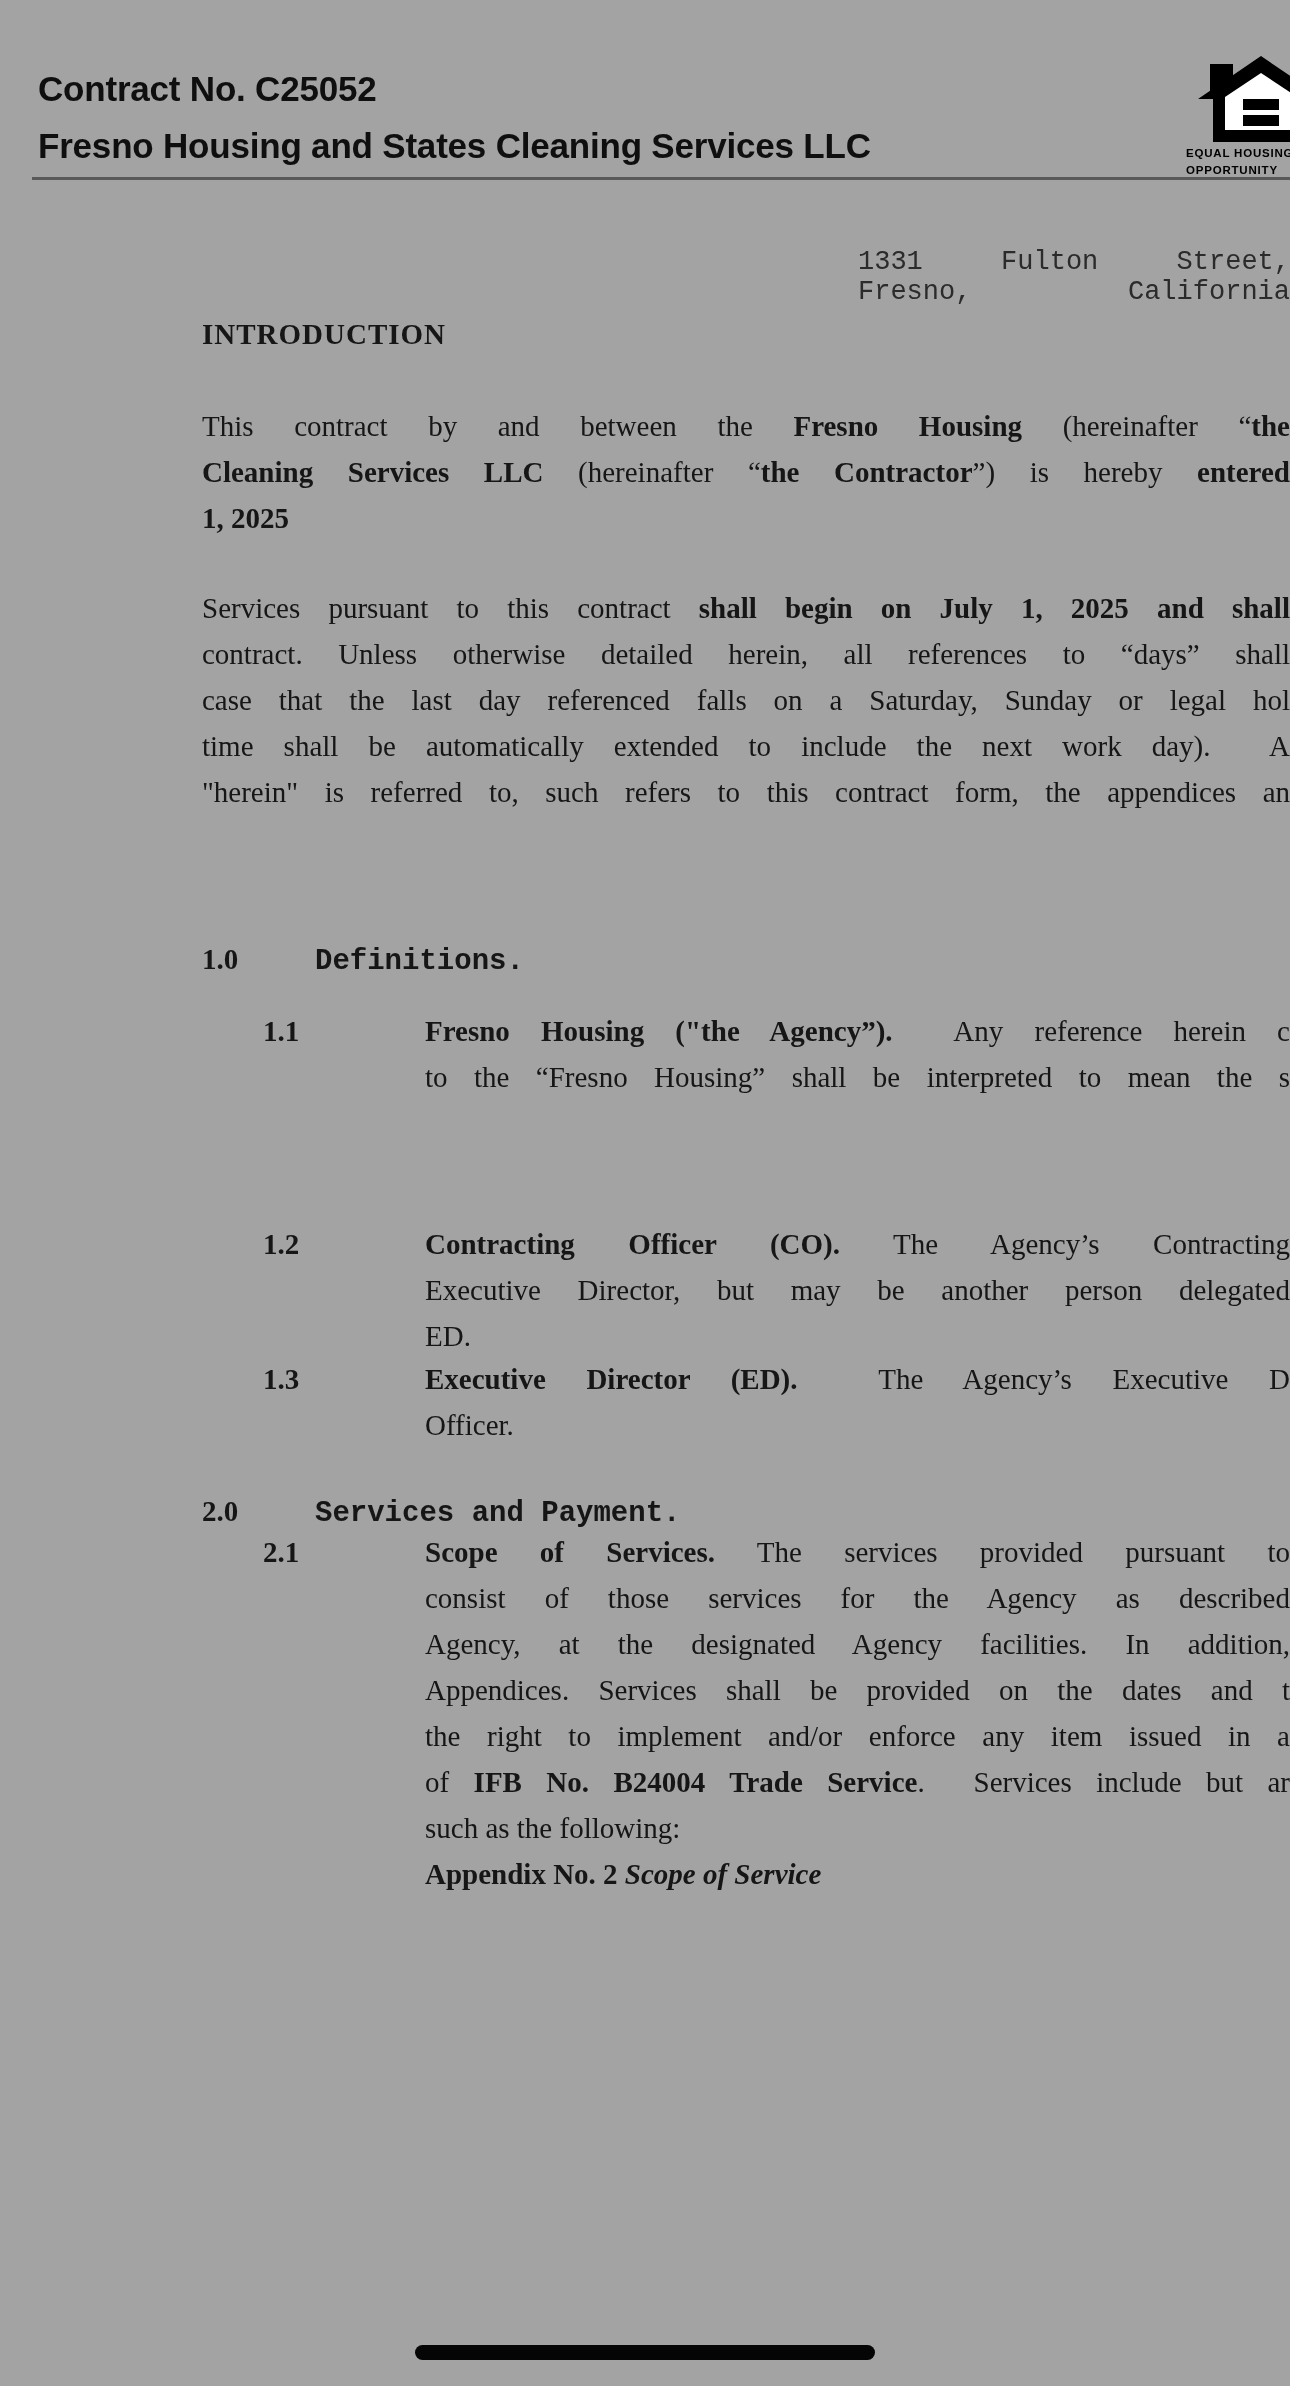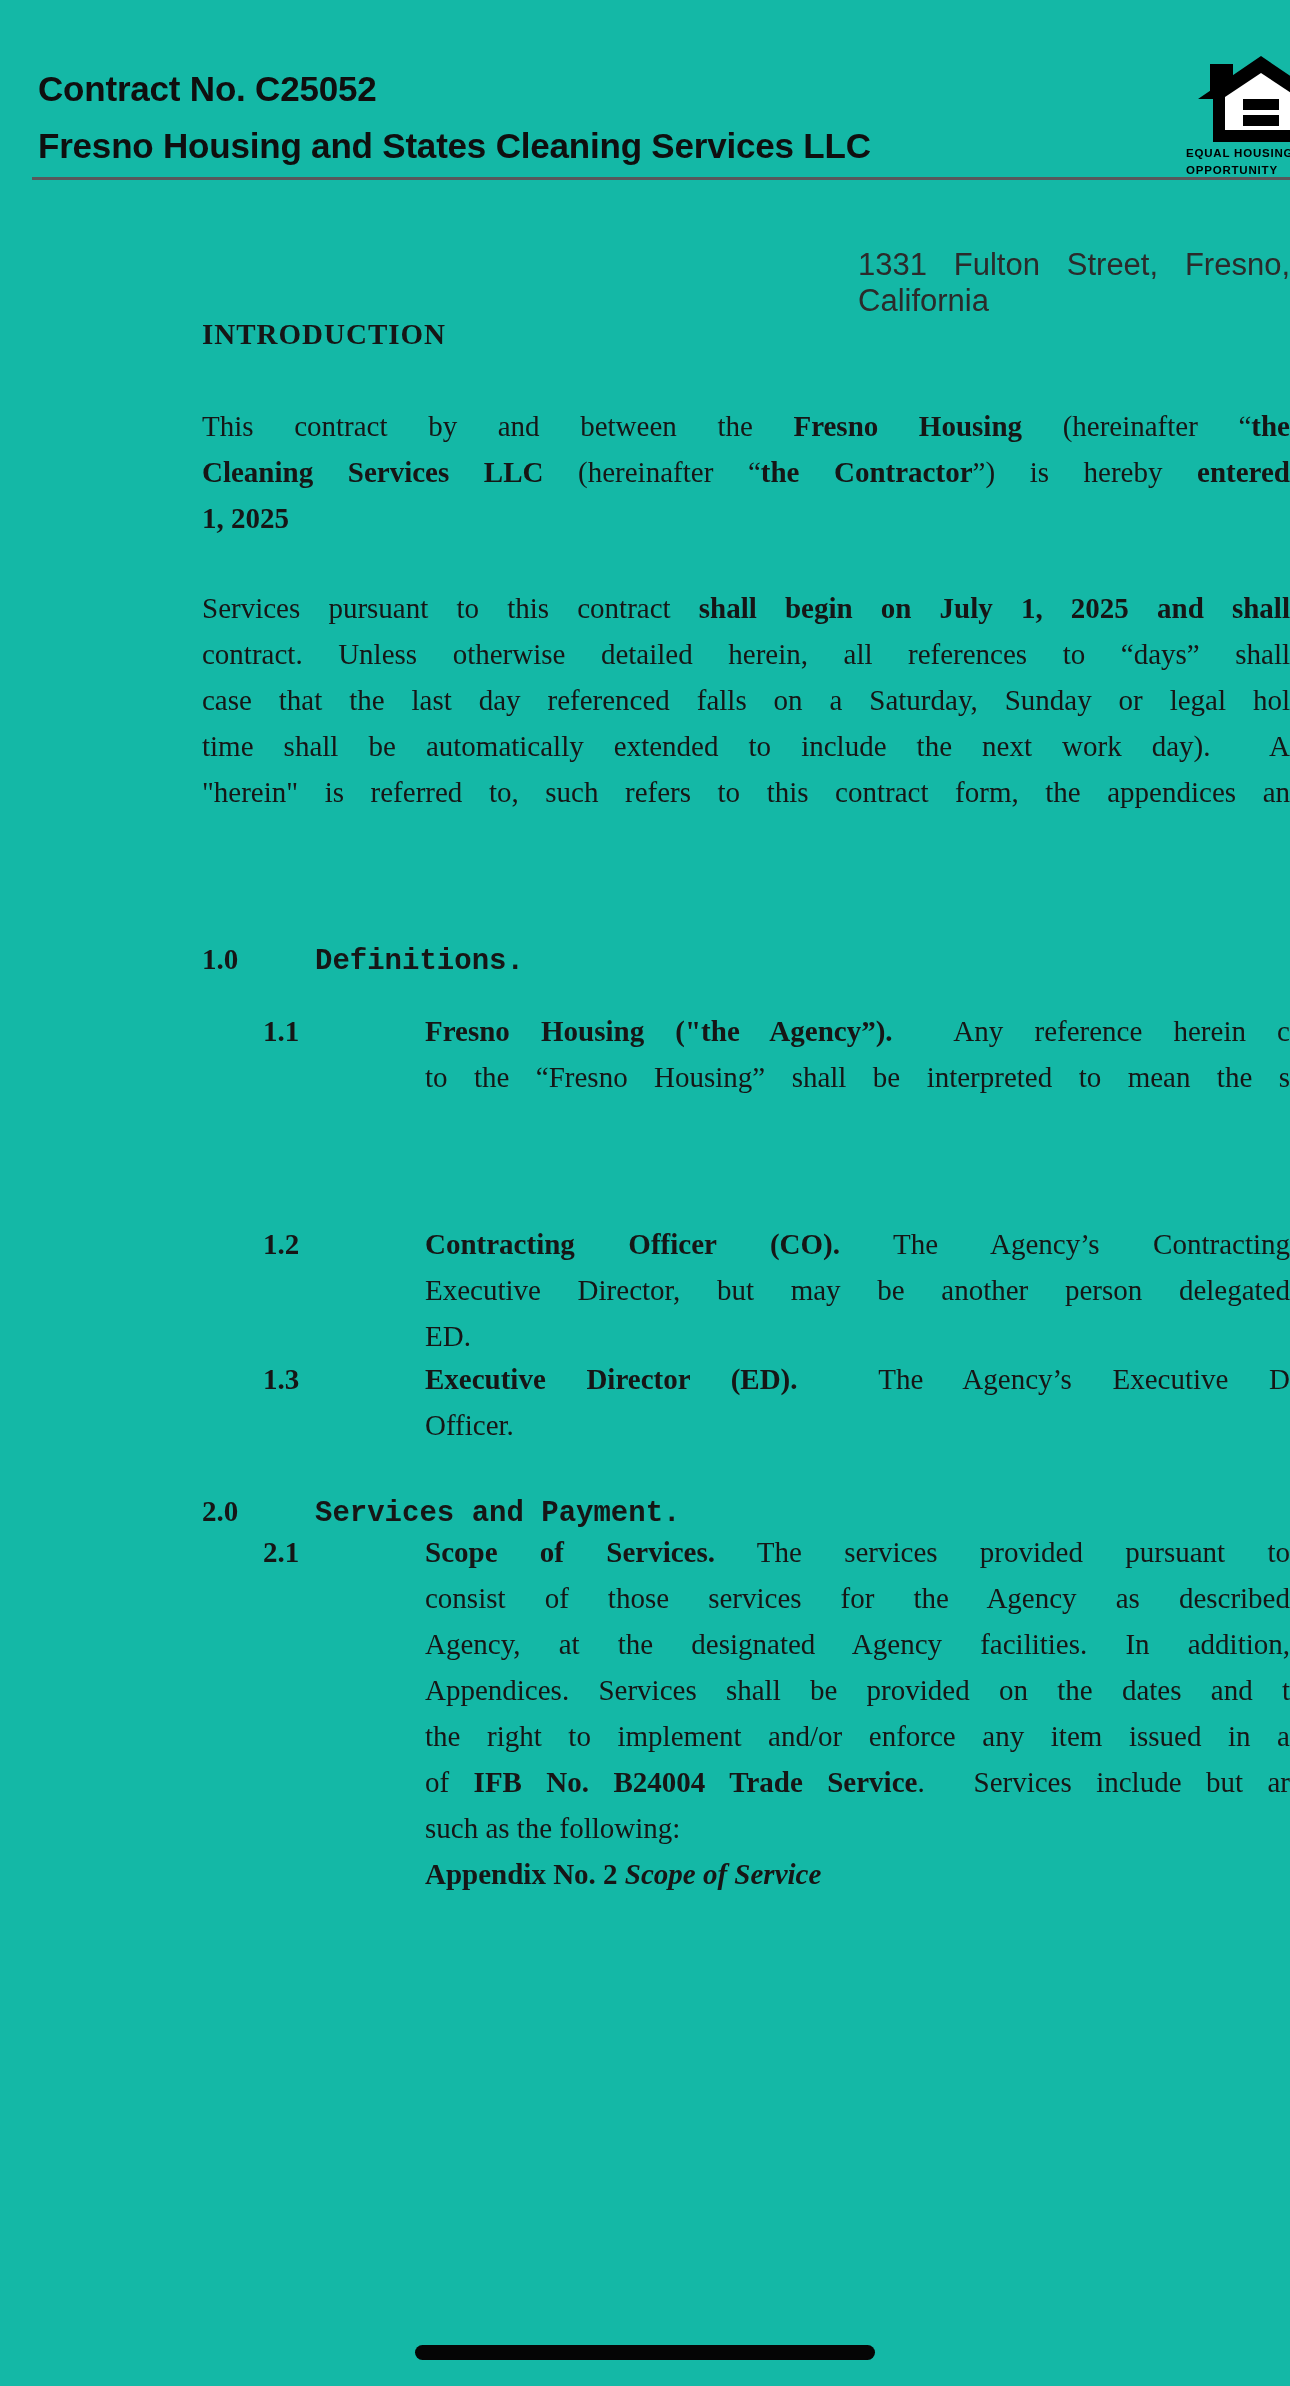--- a/index.html
+++ b/index.html
@@ -1,39 +1,39 @@
 <!DOCTYPE html>
 <html><head>
 <meta charset="utf-8">
 <style>
   html,body{margin:0;padding:0;background:#e9e9e9;}
   .screen{
-    position:relative;width:1290px;height:2386px;background:#14b8a6;
+    position:relative;width:1290px;height:2386px;background:#a3a3a3;
     overflow:hidden;margin:0 auto;
     font-family:"Liberation Serif","DejaVu Serif",serif;color:#161616;
   }
   
   .app-header{
     position:absolute;left:38px;top:60px;
     font-family:"Liberation Sans","DejaVu Sans",sans-serif;
     font-weight:700;font-size:35px;line-height:57px;color:#0f0f0f;
     letter-spacing:-0.2px;white-space:nowrap;
   }
   .header-rule{position:absolute;left:32px;top:177px;width:1258px;height:3px;background:#58595b;}
   
   .eho{position:absolute;left:1174px;top:56px;width:150px;text-align:left;
        font-family:"Liberation Sans","DejaVu Sans",sans-serif;color:#000;}
   .eho svg{display:block;margin-left:22px;}
   .eho .lbl{font-size:11.5px;font-weight:700;letter-spacing:0.8px;line-height:13.5px;
             margin-top:3px;margin-left:12px;white-space:nowrap;}
   
   .address{
     position:absolute;left:858px;top:247px;width:432px;
-    font-family:Liberation Sans, sans-serif;
-    font-size:31px;color:#2b2b2b;
+    font-family:Liberation Mono, monospace;
+    font-size:27px;color:#2b2b2b;
     text-align:justify;text-align-last:justify;
   }
   
   .doc{position:absolute;left:0;top:0;width:1072px;height:2386px;}
   .block{position:absolute;left:202px;font-size:29px;line-height:46px;}
   .block.heading0{font-weight:700;letter-spacing:1px;}
   .block.heading1 .num{position:absolute;left:0;top:0;font-weight:700;}
   .block.heading1 .title{margin-left:113px;font-weight:700;font-family:Liberation Mono, monospace;}
   .block.para{width:1088px;}
   .block.clause{width:1088px;}

